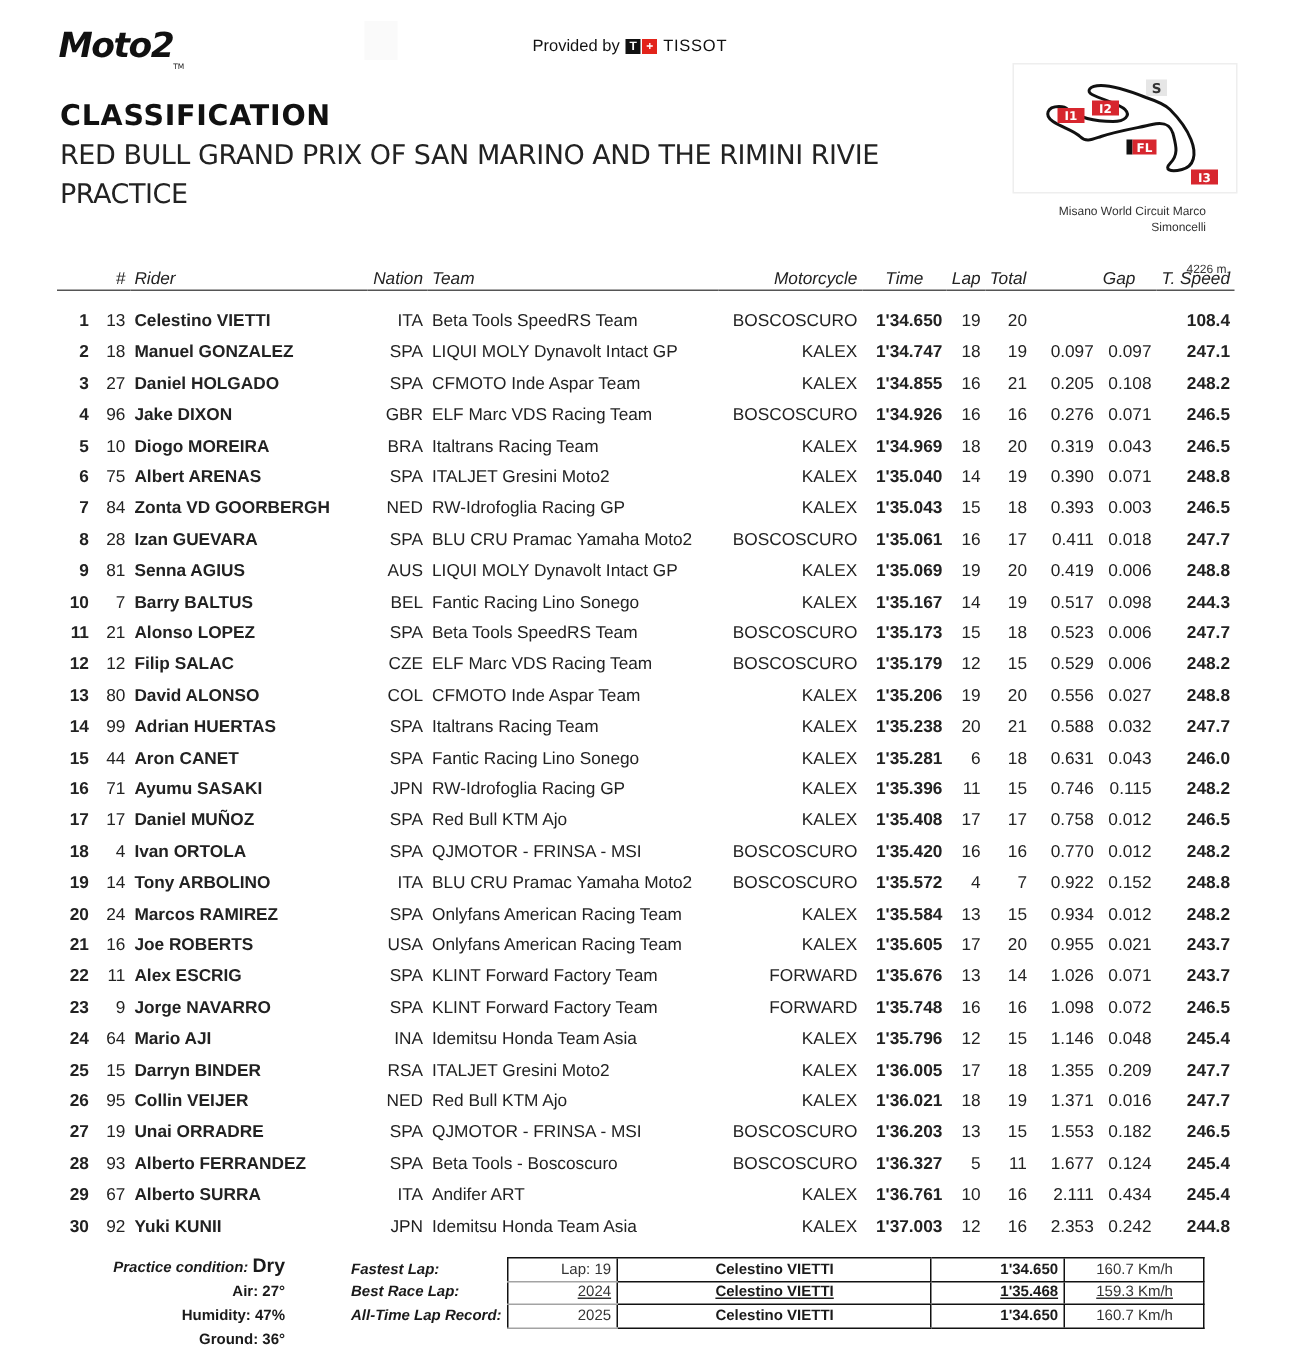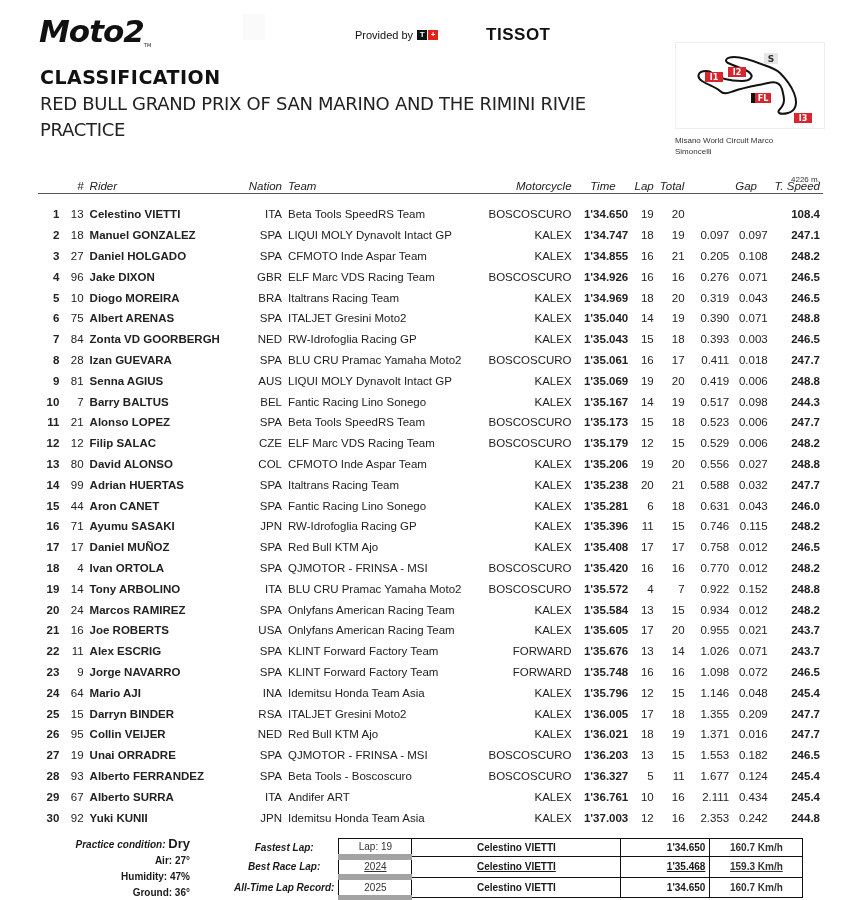--- a/index.html
+++ b/index.html
@@ -1,45 +1,45 @@
 <!DOCTYPE html>
 <html><head>
 <meta charset="utf-8">
 <style>
   html, body { margin: 0; padding: 0; background: #ffffff; }
   body { width: 867px; height: 900px; position: relative; overflow: hidden;
          font-family: "DejaVu Sans", sans-serif; color: #1a1a1a; }
 
   .logo { position: absolute; left: 39px; top: 14px; width: 170px; height: 34px; }
   .logo-text { font-family: "DejaVu Sans", sans-serif; font-weight: bold; font-style: italic;
-               font-size: 31px; letter-spacing: -1px; color: #111; line-height: 34px; }
+               font-size: 23px; letter-spacing: -1px; color: #111; line-height: 34px; }
   .logo-tm { font-size: 5px; vertical-align: bottom; font-style: normal; }
   .logo-ghost { position: absolute; left: 243px; top: 14px; width: 22px; height: 26px; background: #fafafa; }
 
   .provided { position: absolute; left: 355px; top: 25px; font-size: 11px; color: #111;
               font-family: "Liberation Sans", sans-serif; display: flex; align-items: center; gap: 4px; }
   .tissot-mark { display: inline-flex; gap: 1px; }
   .tissot-mark span { display: inline-block; width: 10px; height: 10px; font-size: 8px; line-height: 10px;
                       text-align: center; color: #fff; font-weight: bold; }
   .tissot-mark .t1 { background: #111; }
   .tissot-mark .t2 { background: #e2231a; }
-  .tissot-word { font-weight: bold; font-size: 17px; letter-spacing: 0.5px; margin-left: 44px; }
+  .tissot-word { font-weight: normal; font-size: 11px; letter-spacing: 0.5px; }
 
   .cls-title { position: absolute; left: 40px; top: 66px; font-family: "DejaVu Sans", sans-serif;
                font-weight: bold; font-size: 19px; letter-spacing: 0.5px; color: #111; }
   .event-title { position: absolute; left: 40px; top: 93px; width: 628px; overflow: hidden; white-space: nowrap;
                  font-family: "DejaVu Sans", sans-serif; font-size: 18px; color: #222; letter-spacing: -0.3px; }
   .session-title { position: absolute; left: 40px; top: 119px; font-family: "DejaVu Sans", sans-serif;
                    font-size: 18px; color: #222; letter-spacing: -0.3px; }
 
   .map-box { position: absolute; left: 675px; top: 42px; width: 148px; height: 85px;
              border: 1px solid #eeeeee; background: #fff; }
   .map-box svg { width: 148px; height: 85px; display: block; }
-  .circuit-name { position: absolute; left: 675px; top: 135px; width: 110px; font-size: 8px;
-                  font-family: "Liberation Sans", sans-serif; color: #333; line-height: 11px; }
+  .circuit-name { position: absolute; left: 694px; top: 135px; width: 110px; font-size: 8px;
+                  font-family: "Liberation Sans", sans-serif; color: #333; line-height: 11px; text-align: right; }
   .circuit-length { position: absolute; left: 791px; top: 135px; font-size: 8px;
                     font-family: "Liberation Sans", sans-serif; color: #333; margin-top: 40px; }
 
   .results { position: absolute; left: 38px; top: 178px; width: 785px; border-collapse: collapse;
              font-family: "Liberation Sans", sans-serif; font-size: 11.5px; }
   .results th { font-weight: normal; font-style: italic; color: #222; height: 15px; padding: 0 3px;
                 border-bottom: 1.5px solid #555; white-space: nowrap; }
   .results tr.spacer td { height: 10px; padding: 0; }
   .results td { height: 20.8px; padding: 0 3px; white-space: nowrap; color: #222; }
   .c-pos { width: 18px; text-align: right; font-weight: bold; }
@@ -58,25 +58,25 @@
 
   .conditions { position: absolute; left: 40px; top: 836px; width: 150px; font-family: "Liberation Sans", sans-serif;
                 font-size: 10px; text-align: right; line-height: 16px; }
   .conditions .lbl-cond { font-style: italic; font-weight: bold; }
   .conditions .val-cond { font-size: 13px; font-weight: bold; }
   .conditions div { font-weight: bold; }
 
   .records { position: absolute; left: 230px; top: 838px; border-collapse: collapse;
              font-family: "Liberation Sans", sans-serif; font-size: 10px; }
   .records td { height: 14.5px; padding: 0 4px; white-space: nowrap; }
-  .records .r-label { width: 100px; text-align: center; font-style: italic; font-weight: bold; }
-  .records .r-lap { width: 64px; text-align: center; color: #333; border-left: 1px solid #111; border-bottom: 6px solid #a3a3a3; }
+  .records .r-label { width: 100px; text-align: left; font-style: italic; font-weight: bold; }
+  .records .r-lap { width: 64px; text-align: right; color: #333; border-left: 1px solid #111; border-bottom: 1px solid #a3a3a3; }
   .records .r-name { width: 200px; text-align: center; font-weight: bold; border-left: 1px solid #111; border-bottom: 1px solid #111; }
   .records .r-time { width: 80px; text-align: right; font-weight: bold; border-left: 1px solid #111; border-bottom: 1px solid #111; }
-  .records .r-speed { width: 84px; text-align: center; color: #333; border-left: 1px solid #111; border-right: 1px solid #111; border-bottom: 1px solid #111; font-weight: bold; }
+  .records .r-speed { width: 84px; text-align: center; color: #333; border-left: 1px solid #111; border-right: 1px solid #111; border-bottom: 1px solid #111; }
   .records tr:first-child td.r-lap, .records tr:first-child td.r-name,
   .records tr:first-child td.r-time, .records tr:first-child td.r-speed { border-top: 1px solid #111; }
   .records tr.mid td.r-name, .records tr.mid td.r-time, .records tr.mid td.r-speed, .records tr.mid td.r-lap { text-decoration: underline; }
 </style>
 </head>
 <body>
 
 <div class="logo">
   <span class="logo-text">Moto2</span><span class="logo-tm">TM</span>
 </div>

